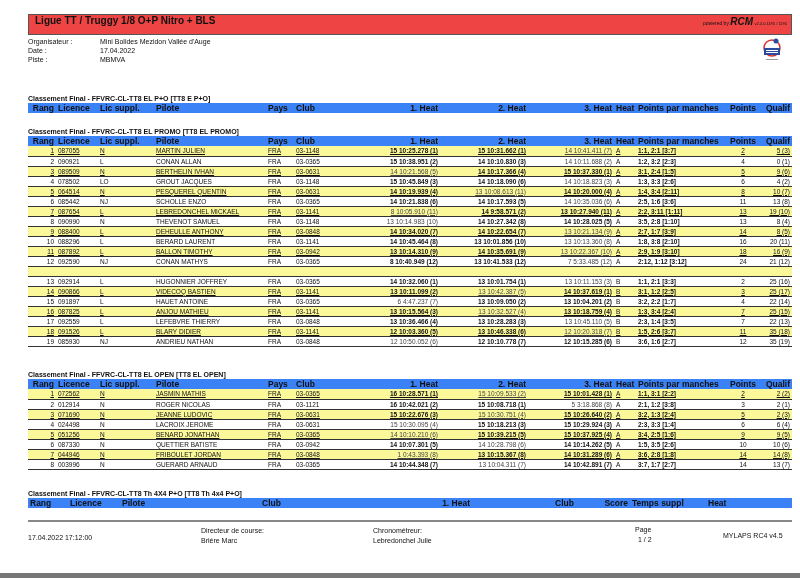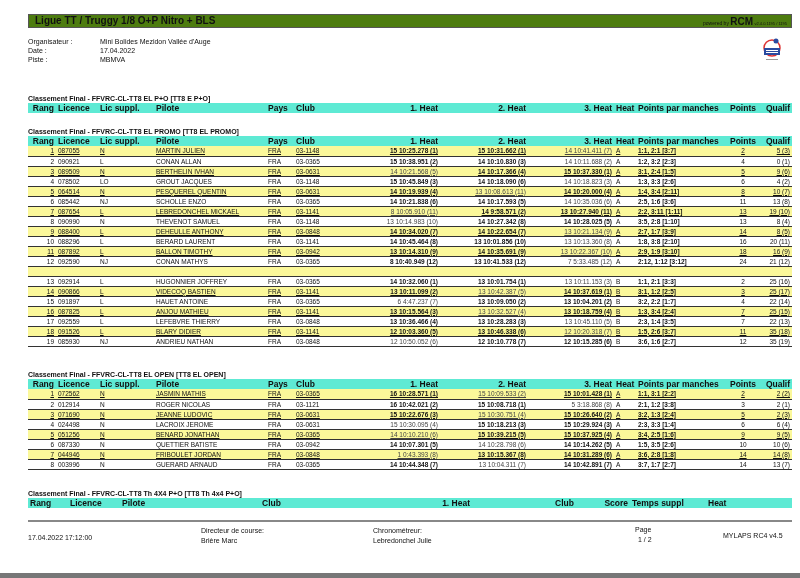--- a/index.html
+++ b/index.html
@@ -1,29 +1,29 @@
 <!DOCTYPE html>
 <html><head>
 <meta charset="utf-8">
 <style>
   * { box-sizing: border-box; margin: 0; padding: 0; }
   body { width: 800px; height: 578px; background: #ffffff; font-family: "Liberation Sans", sans-serif; color: #111; position: relative; overflow: hidden; font-size: 7px; }
   .page { position: absolute; left: 28px; top: 0; width: 764px; }
-  .titlebar { position: absolute; left: 0; top: 14px; width: 764px; height: 14px; background: #4d7c0f; border: 1px solid #555; }
+  .titlebar { position: absolute; left: 0; top: 14px; width: 764px; height: 21px; background: #ef4444; border: 1px solid #555; }
   .titlebar .t { position: absolute; left: 6px; top: 0px; font-size: 10px; font-weight: bold; }
   .titlebar .rcm { position: absolute; right: 4px; top: 1px; font-size: 5px; }
-  .titlebar .rcm b { font-size: 10px; }
+  .titlebar .rcm b { font-size: 10px; font-style: italic; }
   .meta { position: absolute; left: 0; top: 37px; font-size: 7px; line-height: 9px; }
   .meta .row { display: flex; }
   .meta .k { width: 72px; }
   .logo { position: absolute; right: 8px; top: 36px; width: 24px; height: 28px; }
   .section { position: absolute; left: 0; width: 764px; }
   .sec-title { font-size: 7px; font-weight: bold; height: 9px; line-height: 9px; }
   table { border-collapse: collapse; width: 764px; table-layout: fixed; }
-  th { background: #5eead4; font-size: 8.5px; font-weight: bold; height: 10px; line-height: 10px; padding: 0 2px; text-align: left; white-space: nowrap; }
+  th { background: #3b82f6; font-size: 8.5px; font-weight: bold; height: 10px; line-height: 10px; padding: 0 2px; text-align: left; white-space: nowrap; }
   td { font-size: 6.5px; height: 10px; line-height: 9px; padding: 0 2px; white-space: nowrap; overflow: hidden; border-bottom: 1px solid #333; }
   tr.y td { background: #fbf89a; }
   tr.y td.ul { text-decoration: underline; }
   tr.gap td { background: #fbf89a; height: 10px; border-bottom: 1px solid #333; }
   .r { text-align: right; }
   .c { text-align: center; }
   .bold { font-weight: bold; }
   .dim { color: #444; }
   .footer { position: absolute; left: 0; top: 520px; width: 764px; border-top: 2px solid #888; font-size: 7px; }
   .footer .f { position: absolute; line-height: 9px; }

